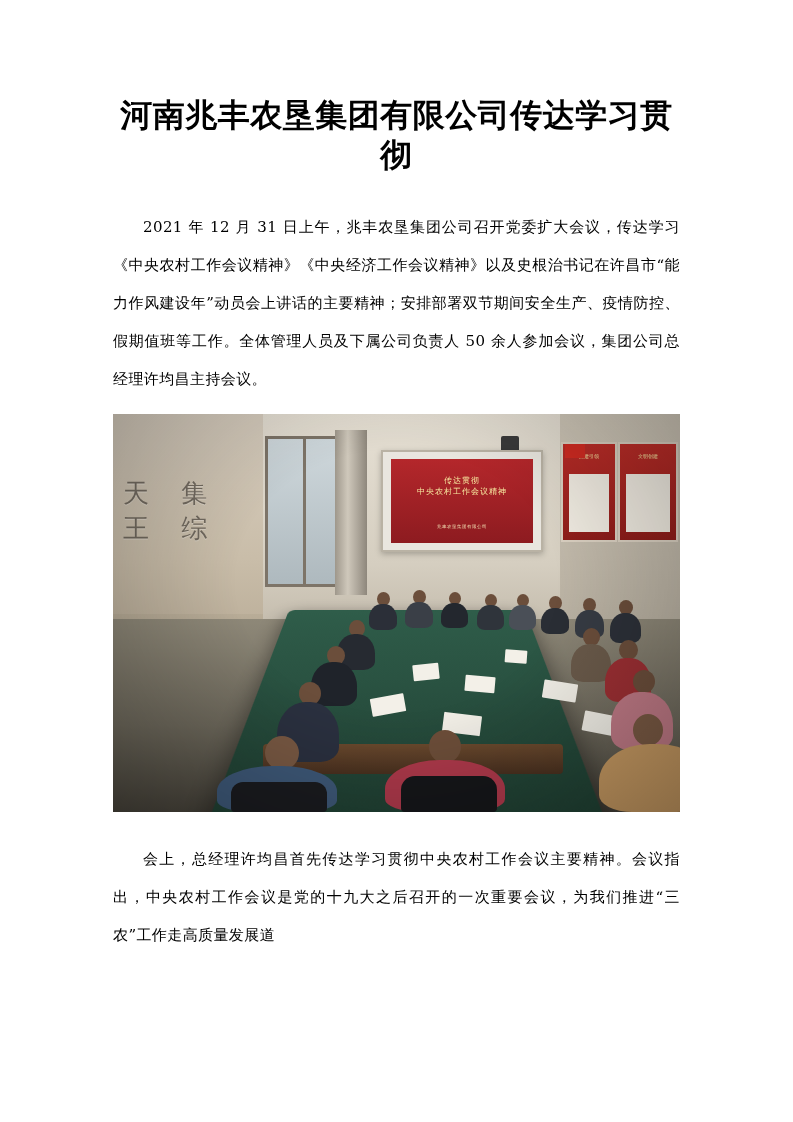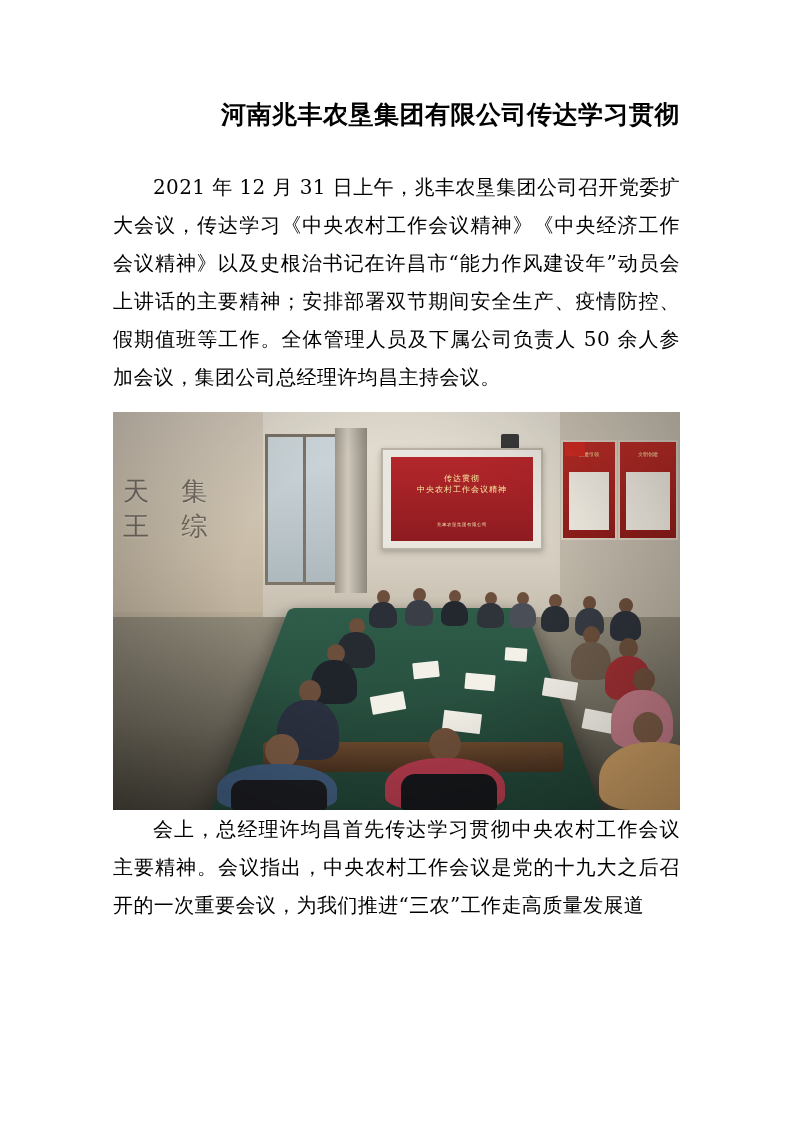--- a/index.html
+++ b/index.html
@@ -18,47 +18,48 @@
     position: relative;
     width: 793px;
     height: 1122px;
     box-sizing: border-box;
     padding: 0 113px;
     background: #fff;
   }
   .doc-title {
     margin: 0;
     padding-top: 95px;
-    text-align: right;
+    text-align: center;
     font-family: "DejaVu Sans", "Liberation Sans", sans-serif;
     font-weight: bold;
-    font-size: 25px;
+    font-size: 32px;
     line-height: 40px;
     letter-spacing: 0.5px;
     color: #000;
   }
   .title-line {
     display: block;
   }
   .body-text {
     margin: 0;
-    font-size: 20px;
+    font-size: 15px;
     line-height: 38px;
     text-align: justify;
     text-justify: inter-ideograph;
     color: #000;
     letter-spacing: 0.4px;
   }
   .para-first {
     padding-top: 33px;
     text-indent: 2em;
   }
   .para-second {
-    padding-top: 0;
+    padding-top: 20px;
     text-indent: 2em;
+    margin-top: 8px;
   }
   
   .photo-wrap {
     margin-top: 16px;
     width: 567px;
     height: 398px;
     position: relative;
     overflow: hidden;
     background: #6d6a63;
   }

